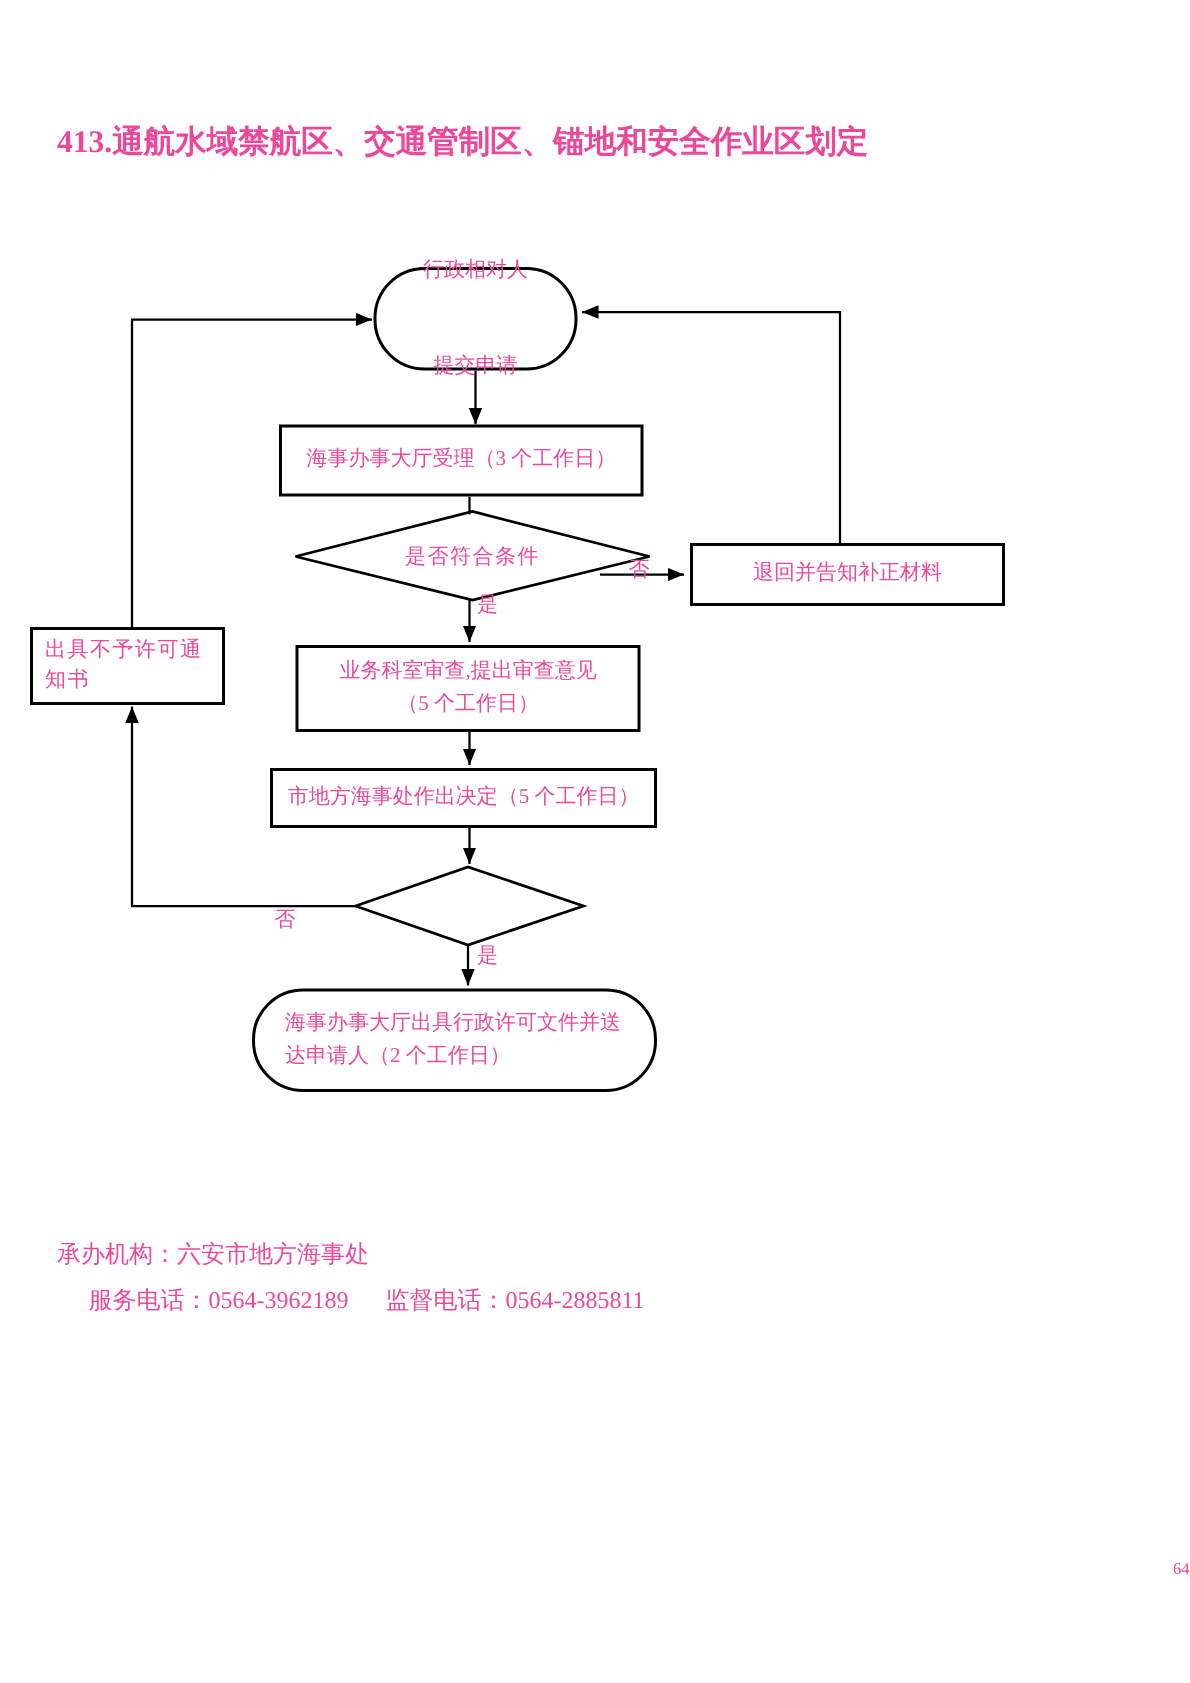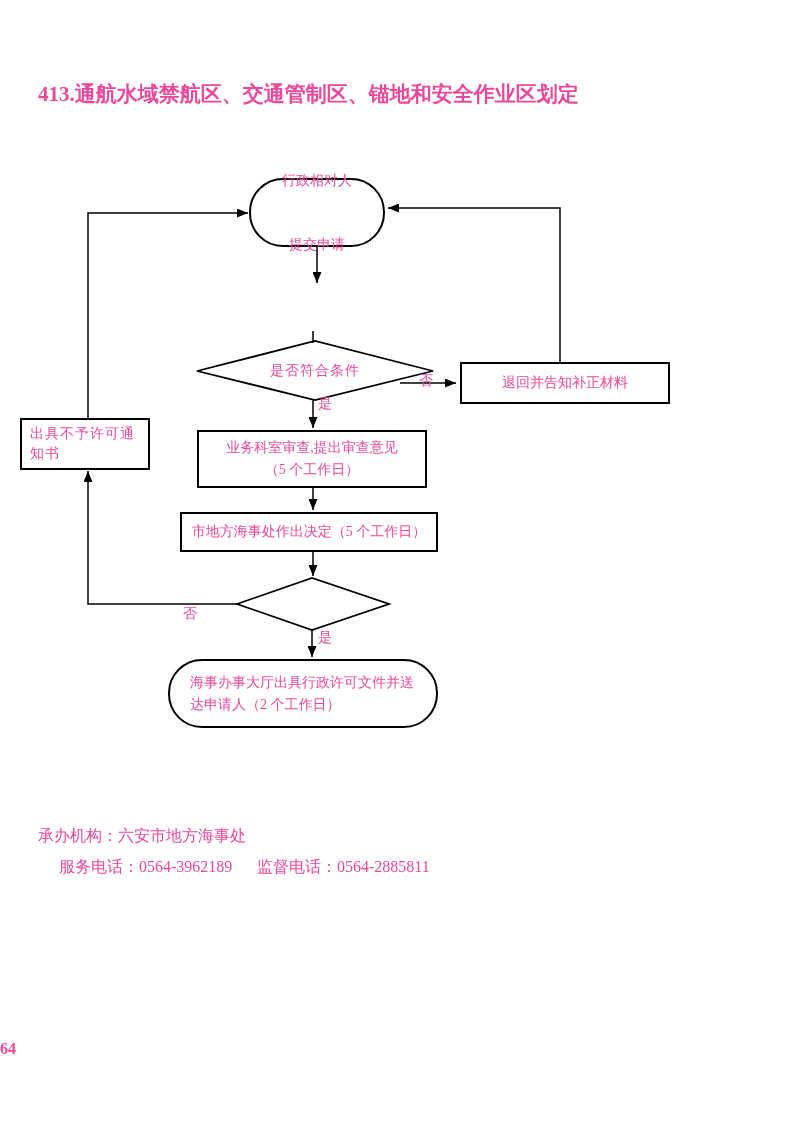--- a/index.html
+++ b/index.html
@@ -35,21 +35,21 @@
     font-family:Liberation Serif, serif;
   }
   .node.left-text { align-items:flex-start; text-align:left; }
   .edge-label {
     position:absolute; font-size:14px; line-height:14px;
     background:transparent;
   }
   .footer-line { position:absolute; font-size:16px; white-space:nowrap; }
   .page-number {
     position:absolute; left:0; right:0; top:1040px;
-    text-align:left; font-size:16px;font-weight:bold;
+    text-align:right; font-size:11px;
   }
 </style>
 </head>
 <body>
 
 <div class="page">
 
   <h1 class="doc-title">413.通航水域禁航区、交通管制区、锚地和安全作业区划定</h1>
 
   <svg class="flow-lines" width="793" height="1122" viewBox="0 0 793 1122">
@@ -72,20 +72,23 @@
     <polyline points="237,604 88,604 88,471" fill="none" stroke="#000" stroke-width="1.5" marker-end="url(#arrow)"></polyline>
     <polyline points="88,418 88,213 248,213" fill="none" stroke="#000" stroke-width="1.5" marker-end="url(#arrow)"></polyline>
     <line x1="312" y1="630" x2="312" y2="657" stroke="#000" stroke-width="1.5" marker-end="url(#arrow)"></line>
   </svg>
 
   <div class="node stadium" style="left:249px; top:178px; width:136px; height:69px;">
     <div>行政相对人</div>
     <div>提交申请</div>
   </div>
 
+  <div class="node rect" style="left:186px; top:283px; width:243px; height:48px;">
+    <div>海事办事大厅受理（3 个工作日）</div>
+  </div>
 
   <div class="diamond-label" style="left:197px; top:341px; width:236px; height:59px;">是否符合条件</div>
 
   <div class="node rect" style="left:460px; top:362px; width:210px; height:42px;">
     <div>退回并告知补正材料</div>
   </div>
 
   <div class="node rect left-text" style="left:20px; top:418px; width:130px; height:52px; padding:4px 8px; letter-spacing:1px; justify-content:flex-start;">出具不予许可通知书</div>
 
   <div class="node rect" style="left:197px; top:430px; width:230px; height:58px; line-height:22px;">

